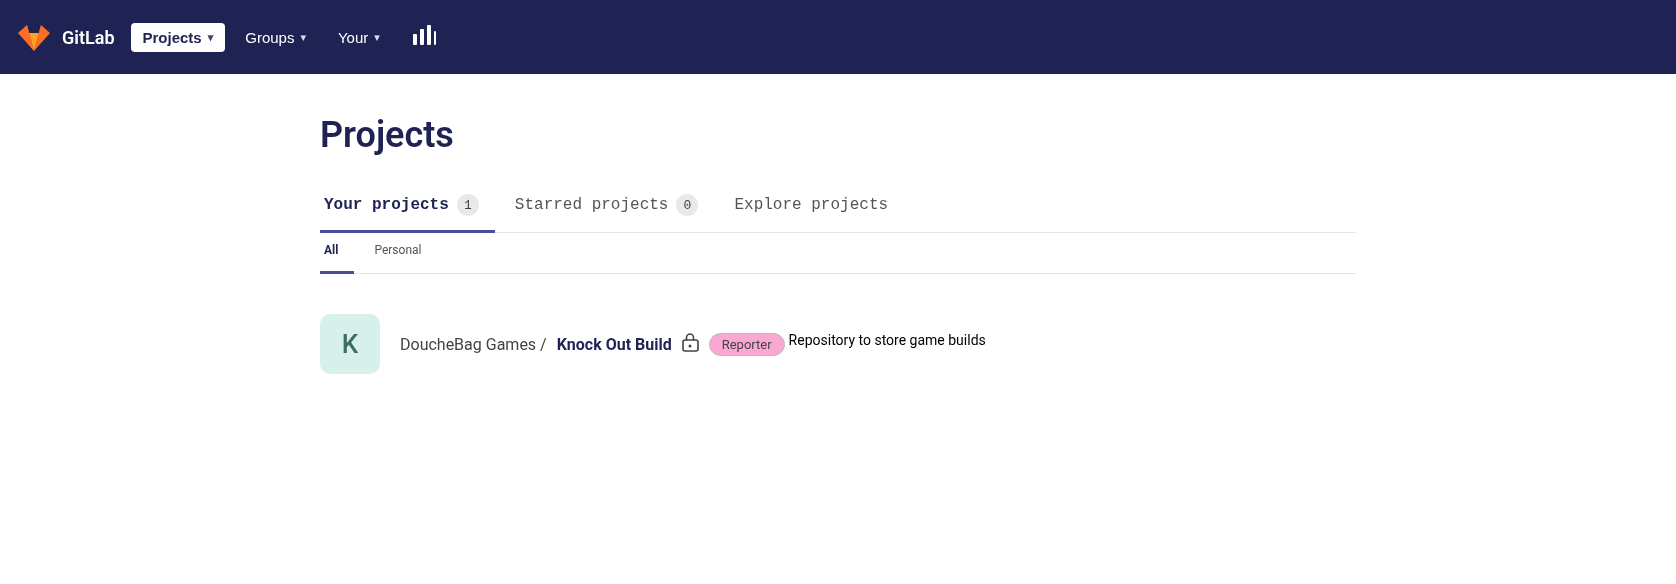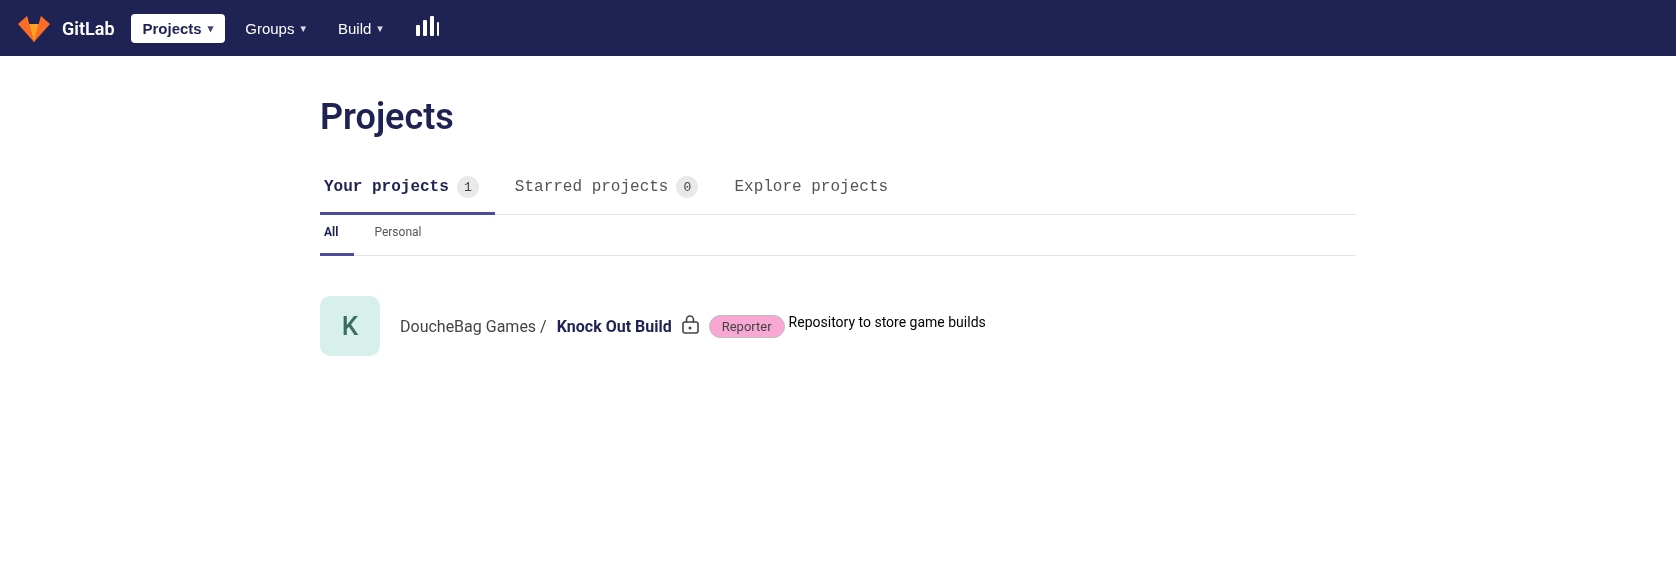--- a/index.html
+++ b/index.html
@@ -1,21 +1,21 @@
 <!DOCTYPE html>
 <html><head>
   <meta charset="utf-8">
   <style>
     * { margin: 0; padding: 0; box-sizing: border-box; }
     body { font-family: -apple-system, BlinkMacSystemFont, 'Segoe UI', Roboto, sans-serif; background: #fff; }
 
     
     .navbar {
       background: #1f2353;
-      height: 56px;
+      height: 74px;
       display: flex;
       align-items: center;
       padding: 0 16px;
       gap: 8px;
     }
     .navbar-logo {
       display: flex;
       align-items: center;
       gap: 10px;
       margin-right: 8px;
@@ -210,21 +210,21 @@
     <span>Projects</span>
     <span class="chevron">▾</span>
   </button>
 
   <button class="nav-btn">
     <span>Groups</span>
     <span class="chevron">▾</span>
   </button>
 
   <button class="nav-btn">
-    <span>Build</span>
+    <span>Your</span>
     <span class="chevron">▾</span>
   </button>
 
   <span class="nav-chart-icon">
     <svg width="24" height="22" viewBox="0 0 24 22" fill="none" xmlns="http://www.w3.org/2000/svg">
       <rect x="1" y="10" width="4" height="11" rx="1" fill="#fff"></rect>
       <rect x="8" y="5" width="4" height="16" rx="1" fill="#fff"></rect>
       <rect x="15" y="1" width="4" height="20" rx="1" fill="#fff"></rect>
       <rect x="22" y="7" width="2" height="14" rx="1" fill="#fff"></rect>
     </svg>

